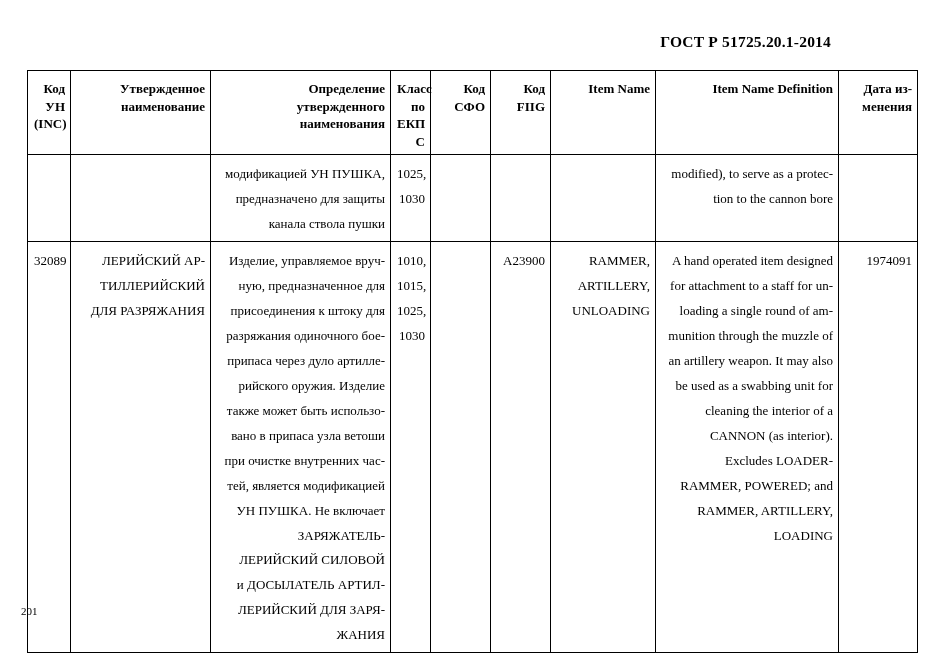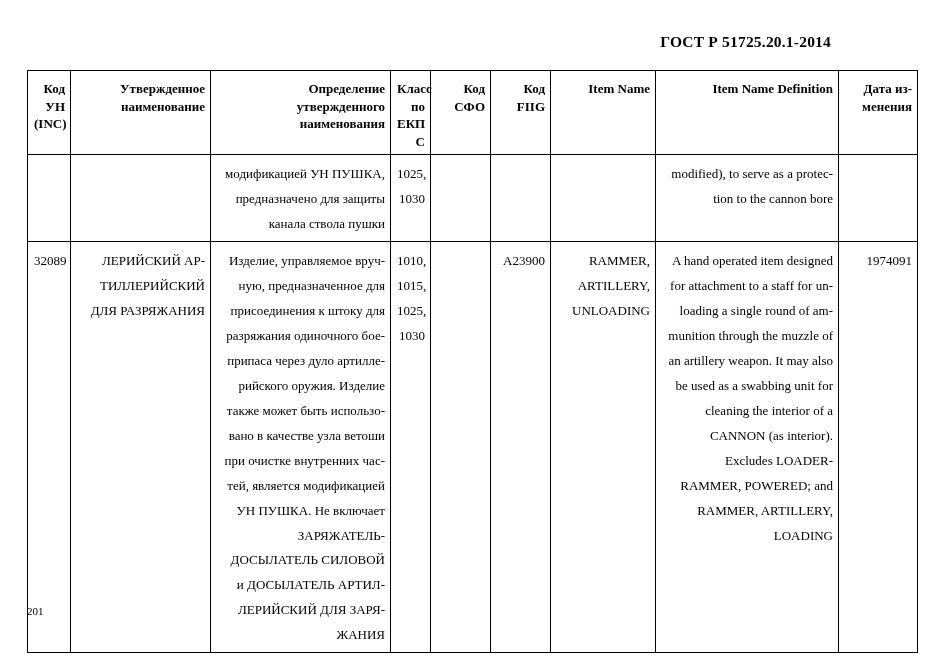--- a/index.html
+++ b/index.html
@@ -66,21 +66,21 @@
   .c-date  { width: 79px; }
 
   .hdr-row th { height: 58px; }
   .row-top td { height: 52px; }
   .row-main td { height: 356px; }
 
   .cell-lines > div { white-space: nowrap; }
 
   .page-number {
     position: absolute;
-    left: 27px;
+    left: 21px;
     top: 605px;
     font-size: 11px;
   }
 </style>
 </head>
 <body>
 
 <div class="page">
 
   <div class="doc-header">ГОСТ Р 51725.20.1-2014</div>
@@ -200,26 +200,26 @@
         </td>
         <td>
           <div class="cell-lines">
               <div>Изделие, управляемое вруч-</div>
               <div>ную, предназначенное для</div>
               <div>присоединения к штоку для</div>
               <div>разряжания одиночного бое-</div>
               <div>припаса через дуло артилле-</div>
               <div>рийского оружия. Изделие</div>
               <div>также может быть использо-</div>
-              <div>вано в качестве узла ветоши</div>
+              <div>вано в припаса узла ветоши</div>
               <div>при очистке внутренних час-</div>
               <div>тей, является модификацией</div>
               <div>УН ПУШКА. Не включает</div>
               <div>ЗАРЯЖАТЕЛЬ-</div>
-              <div>ДОСЫЛАТЕЛЬ СИЛОВОЙ</div>
+              <div>ЛЕРИЙСКИЙ СИЛОВОЙ</div>
               <div>и ДОСЫЛАТЕЛЬ АРТИЛ-</div>
               <div>ЛЕРИЙСКИЙ ДЛЯ ЗАРЯ-</div>
               <div>ЖАНИЯ</div>
             </div>
         </td>
         <td>
           <div class="cell-lines">
               <div>1010,</div>
               <div>1015,</div>
               <div>1025,</div>

